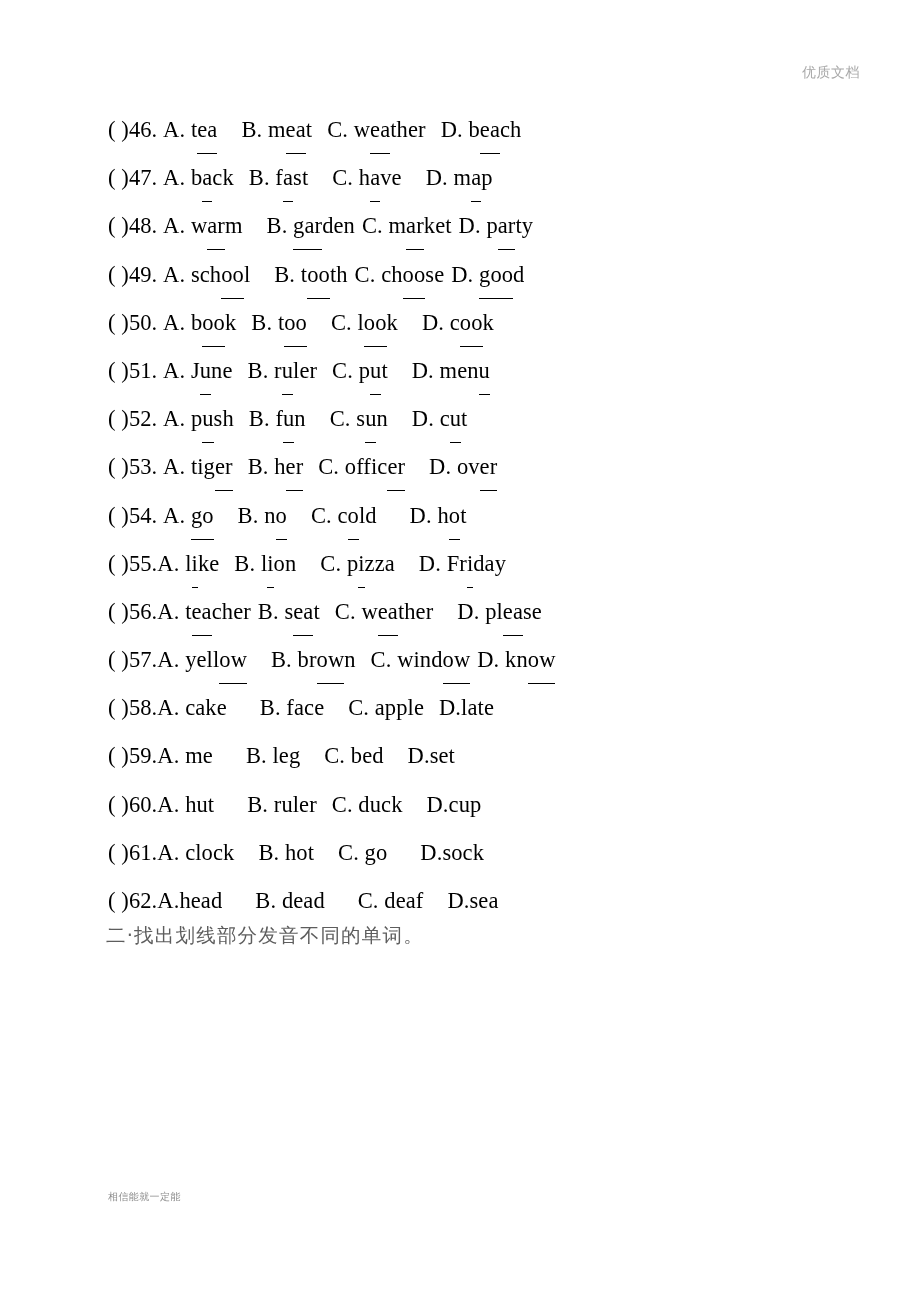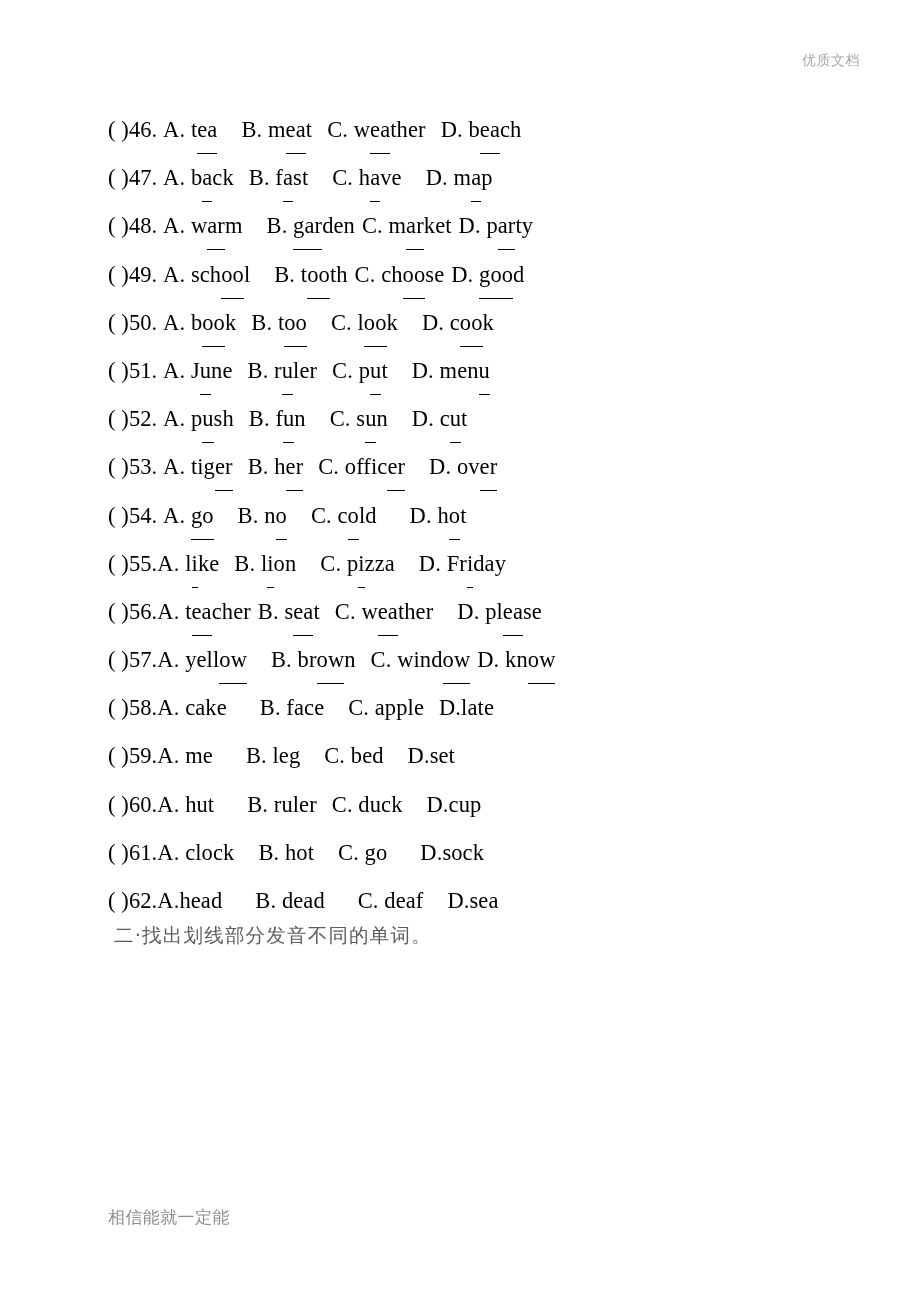--- a/index.html
+++ b/index.html
@@ -20,21 +20,21 @@
     position: absolute;
     left: 0; top: 0;
     width: 920px;
     height: 1302px;
   }
 
   
   #doc-header {
     position: absolute;
     left: 0;
-    top: 52px;
+    top: 64px;
     width: 860px;
     text-align: right;
     font-family: "Liberation Sans", "DejaVu Sans", sans-serif;
     font-size: 14px;
     letter-spacing: 0.5px;
     color: #a8a8a8;
   }
 
   
   #body-block {
@@ -67,40 +67,39 @@
   }
 
   .sp-s  { display:inline-block; width: 7px; }
   .sp-m  { display:inline-block; width: 15px; }
   .sp-l  { display:inline-block; width: 24px; }
   .sp-xl { display:inline-block; width: 33px; }
 
   
   #section-heading {
     position: absolute;
-    left: 114px;
+    left: 106px;
     top: 922px;
     font-family: "DejaVu Sans", "Liberation Sans", sans-serif;
     font-size: 19.5px;
     color: #5d5d5d;
     letter-spacing: 1.2px;
     white-space: nowrap;
   }
 
   
   #doc-footer {
     position: absolute;
     left: 108px;
     top: 1190px;
     font-family: "DejaVu Sans", "Liberation Sans", sans-serif;
-    font-size: 17px;
+    font-size: 10px;
     color: #8e8e8e;
     letter-spacing: 0.4px;
     white-space: nowrap;
-    margin-top: 16px;
   }
 </style>
 </head>
 <body>
 
 <div id="page">
 
   <div id="doc-header">优质文档</div>
 
   <div id="body-block">

